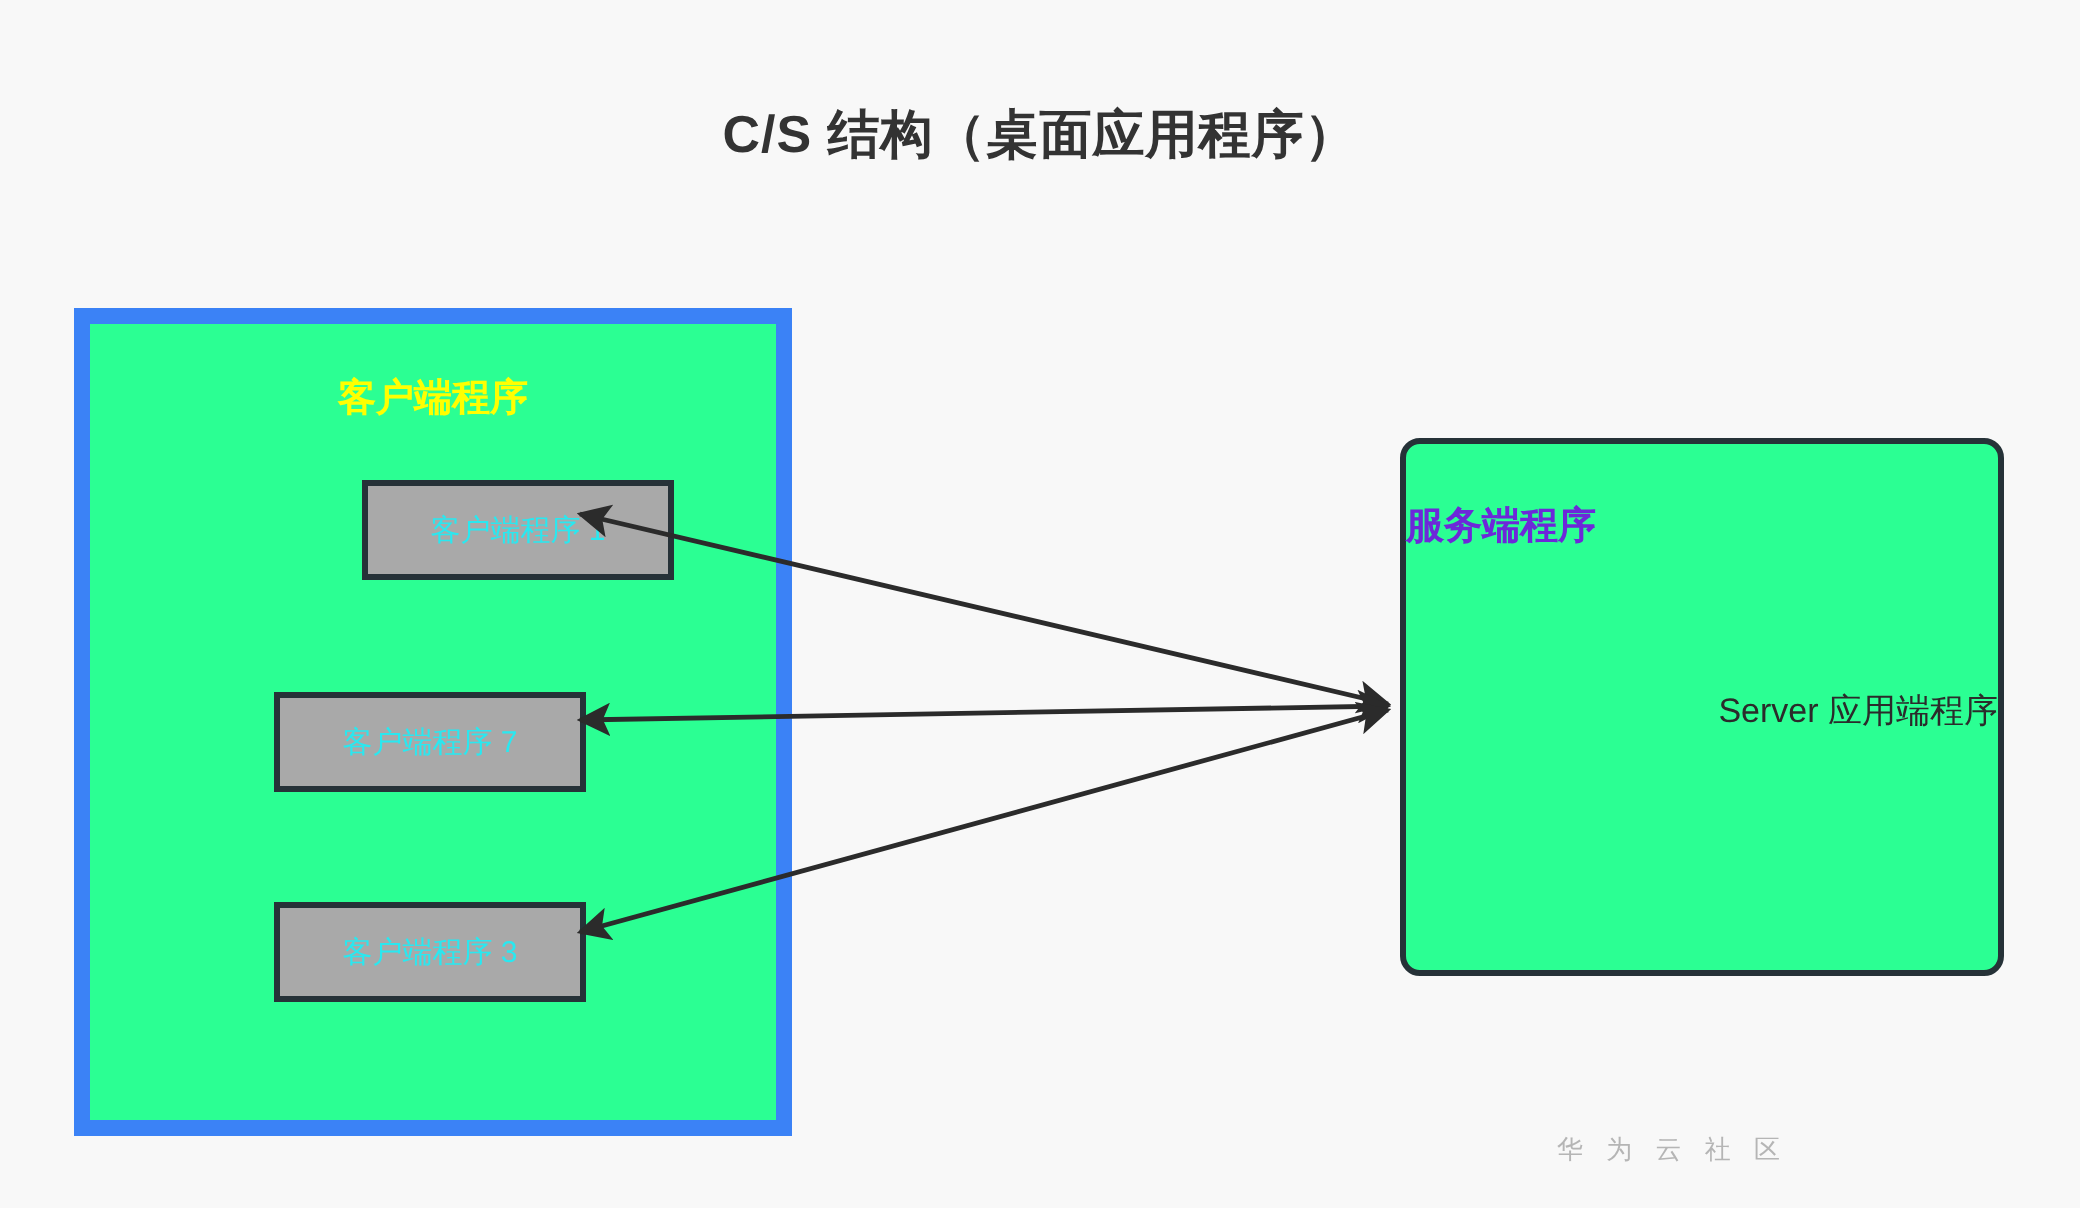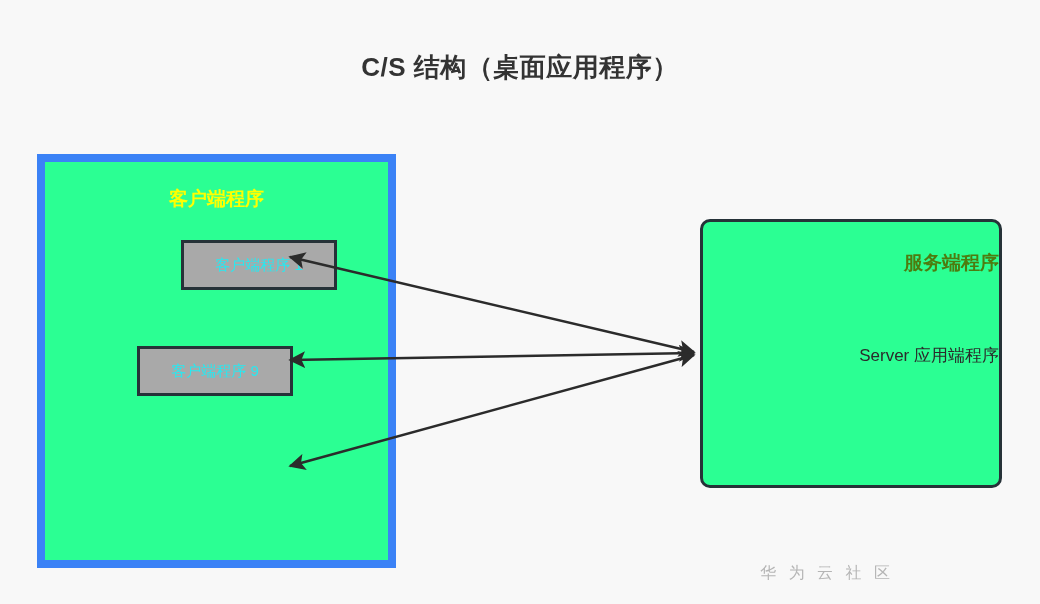--- a/index.html
+++ b/index.html
@@ -91,24 +91,24 @@
     background: #2bff93;
     border: 3px solid #263238;
     border-radius: 10px;
     box-sizing: border-box;
   }
   #server-box-title {
     position: absolute;
     left: 0;
     top: 28px;
     width: 100%;
-    text-align: right;
+    text-align: left;
     font-size: 19px;
     font-weight: bold;
-    color: #4d7c0f;
+    color: #6d28d9;
     white-space: nowrap;
   }
   #server-box-body {
     position: absolute;
     left: 0;
     top: 122px;
     width: 100%;
     text-align: right;
     font-size: 17px;
     color: #2b2b2b;
@@ -122,44 +122,47 @@
     width: 1040px;
     height: 604px;
     pointer-events: none;
   }
 
   
   #watermark {
     position: absolute;
     right: 22px;
     bottom: 20px;
-    font-size: 16px;
+    font-size: 13px;
     color: #b5b5b5;
     letter-spacing: 4px;
     white-space: nowrap;
   }
 </style>
 </head>
 <body>
 
 <div id="canvas">
 
   <div id="diagram-title">C/S 结构（桌面应用程序）</div>
 
   <div id="client-container">
     <div id="client-container-title">客户端程序</div>
 
     <div class="client-node" id="client-node-1">
       <span class="client-node-label">客户端程序 1</span>
     </div>
 
     <div class="client-node" id="client-node-2">
-      <span class="client-node-label">客户端程序 9</span>
+      <span class="client-node-label">客户端程序 7</span>
     </div>
 
+    <div class="client-node" id="client-node-3">
+      <span class="client-node-label">客户端程序 3</span>
+    </div>
   </div>
 
   <div id="server-box">
     <div id="server-box-title">服务端程序</div>
     <div id="server-box-body">Server 应用端程序</div>
   </div>
 
   <svg id="connectors" viewBox="0 0 1040 604" width="1040" height="604">
     <defs>
       <marker id="arrowEnd" viewBox="0 0 10 10" refX="9" refY="5" markerWidth="7" markerHeight="7" orient="auto-start-reverse">

